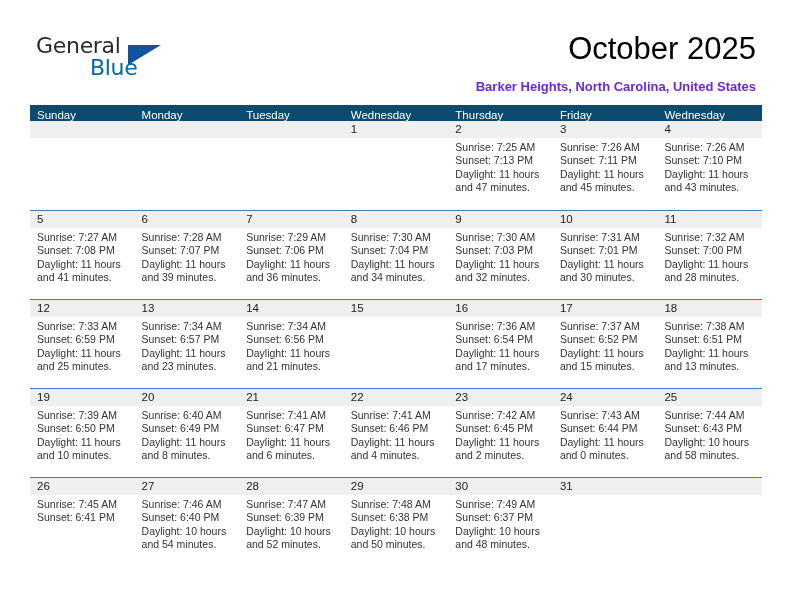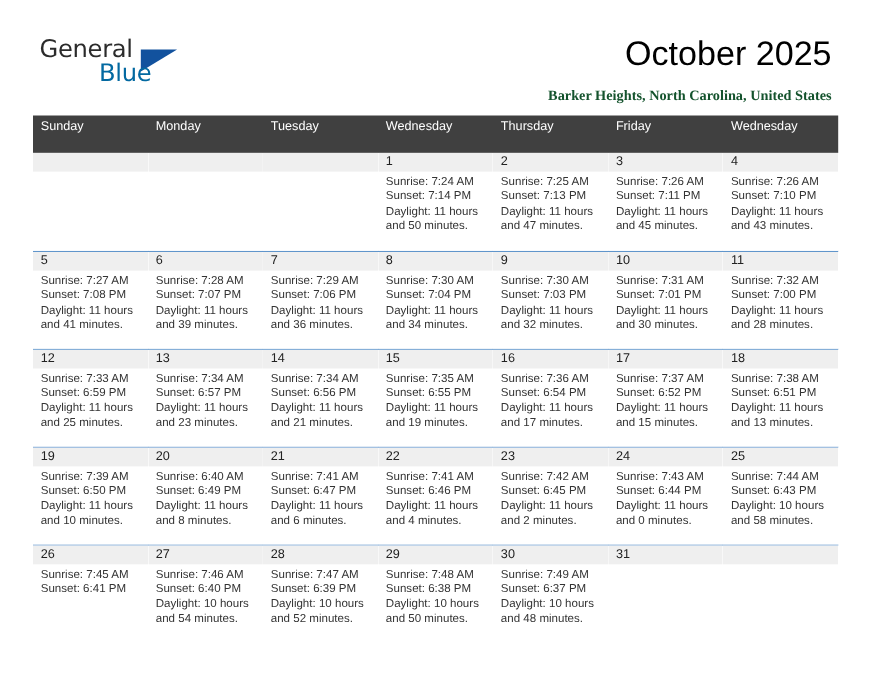--- a/index.html
+++ b/index.html
@@ -78,38 +78,37 @@
     line-height: 32px;
     white-space: nowrap;
   }
 
   .subtitle {
     position: absolute;
     right: 36px;
     top: 79px;
     font-size: 13px;
     font-weight: bold;
-    color: #14532d;
+    color: #6d28d9;
     line-height: 16px;
     white-space: nowrap;
-    font-family: Liberation Serif, serif;
   }
 
   
   .calendar {
     position: absolute;
     left: 30px;
     top: 105px;
     width: 732px;
   }
 
   .weekday-header {
     display: flex;
-    background: #404040;
-    height: 34px;
+    background: #0c4a6e;
+    height: 16px;
   }
   .weekday-cell {
     flex: 1 1 0;
     color: #ffffff;
     font-size: 11.5px;
     line-height: 21px;
     padding-left: 7px;
     box-sizing: border-box;
     white-space: nowrap;
     overflow: hidden;
@@ -192,25 +191,20 @@
             <div class="day-number"></div>
           </div>
           <div class="day-cell empty">
             <div class="day-number"></div>
           </div>
           <div class="day-cell empty">
             <div class="day-number"></div>
           </div>
           <div class="day-cell">
             <div class="day-number">1</div>
-            <div class="day-info">
-              <div>Sunrise: 7:24 AM</div>
-              <div>Sunset: 7:14 PM</div>
-              <div class="daylight">Daylight: 11 hours and 50 minutes.</div>
-            </div>
           </div>
           <div class="day-cell">
             <div class="day-number">2</div>
             <div class="day-info">
               <div>Sunrise: 7:25 AM</div>
               <div>Sunset: 7:13 PM</div>
               <div class="daylight">Daylight: 11 hours and 47 minutes.</div>
             </div>
           </div>
           <div class="day-cell">
@@ -308,25 +302,20 @@
           <div class="day-cell">
             <div class="day-number">14</div>
             <div class="day-info">
               <div>Sunrise: 7:34 AM</div>
               <div>Sunset: 6:56 PM</div>
               <div class="daylight">Daylight: 11 hours and 21 minutes.</div>
             </div>
           </div>
           <div class="day-cell">
             <div class="day-number">15</div>
-            <div class="day-info">
-              <div>Sunrise: 7:35 AM</div>
-              <div>Sunset: 6:55 PM</div>
-              <div class="daylight">Daylight: 11 hours and 19 minutes.</div>
-            </div>
           </div>
           <div class="day-cell">
             <div class="day-number">16</div>
             <div class="day-info">
               <div>Sunrise: 7:36 AM</div>
               <div>Sunset: 6:54 PM</div>
               <div class="daylight">Daylight: 11 hours and 17 minutes.</div>
             </div>
           </div>
           <div class="day-cell">

